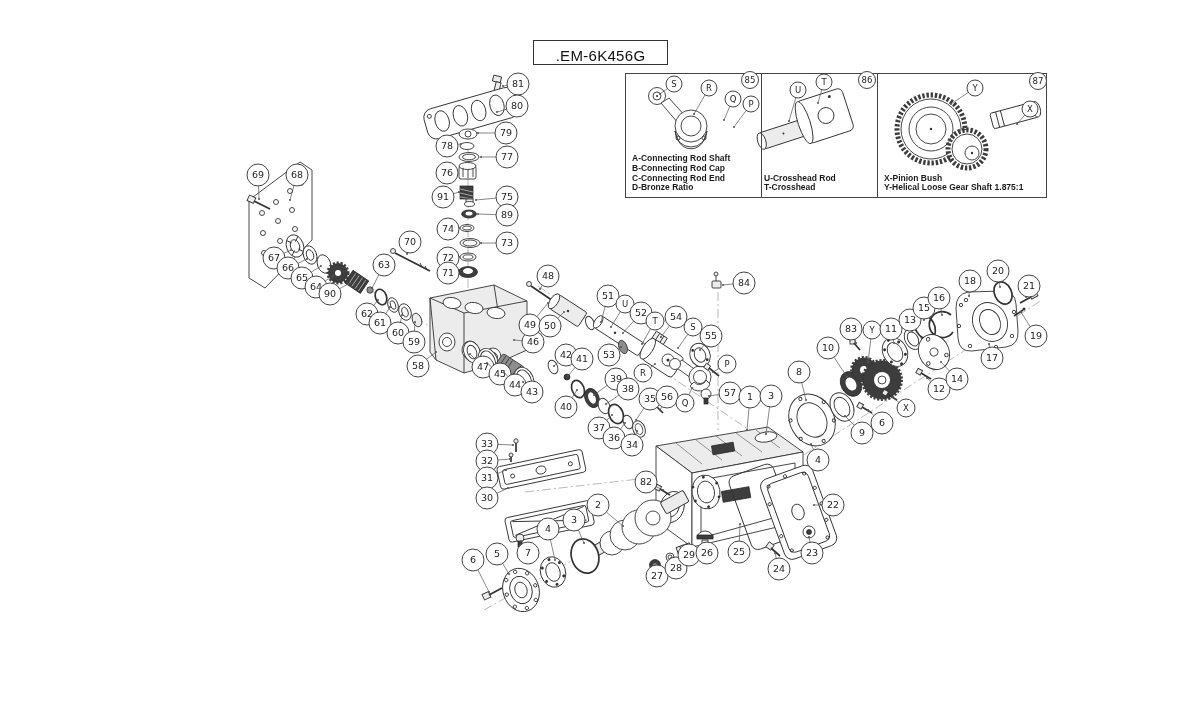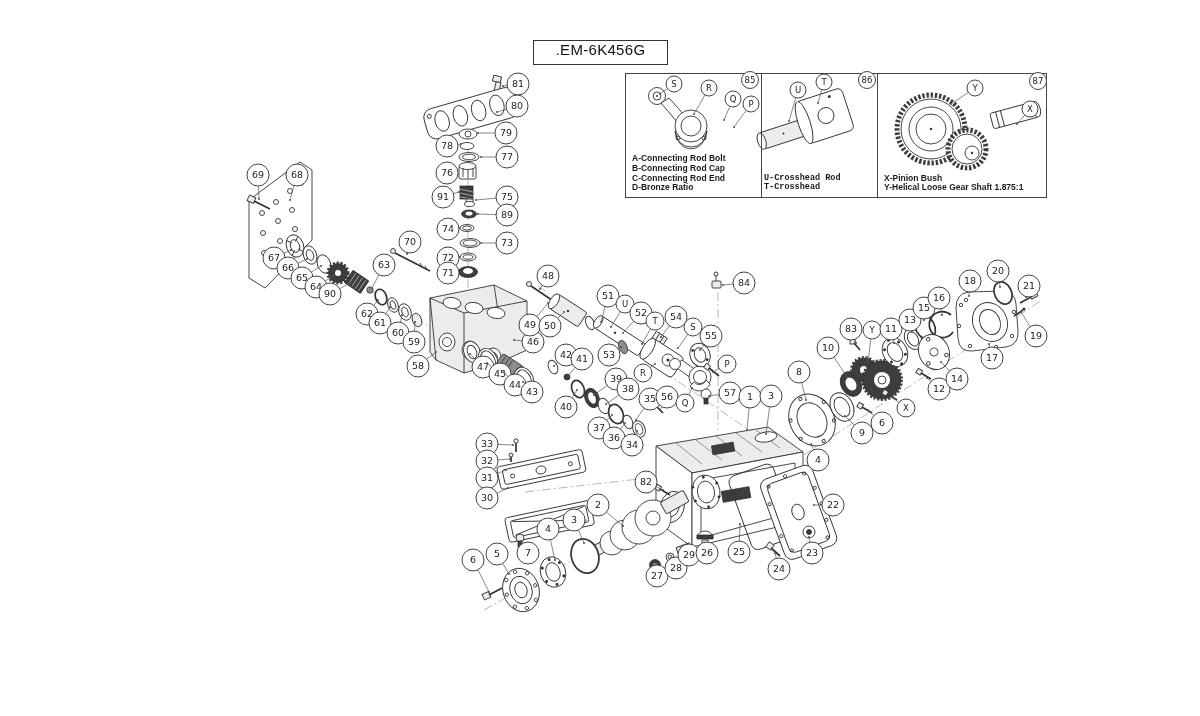--- a/index.html
+++ b/index.html
@@ -11,30 +11,30 @@
   .sf{fill:#fff;stroke:#333;stroke-width:.9;}
   .sg{fill:#ececec;stroke:#333;stroke-width:.9;}
   .sm{fill:#8d8d8d;stroke:#333;stroke-width:.8;}
   .sd{fill:#3d3d3d;stroke:#222;stroke-width:.7;}
   .th{stroke-width:1.7;}
   .cl{fill:none;stroke:#999;stroke-width:.7;stroke-dasharray:9 3 2 3;}
   .teeth{fill:#fff;stroke:#3d3d3d;stroke-width:5;stroke-dasharray:2.4 1.8;}
   .teeth2{fill:none;stroke:#3d3d3d;stroke-width:4;stroke-dasharray:2 1.6;}
   
   .title-box{position:absolute;left:533px;top:40px;width:133px;height:23px;
-    border:1.5px solid #333;background:#fff;display:flex;align-items:flex-start;justify-content:center;
+    border:1.5px solid #333;background:#fff;display:flex;align-items:flex-end;justify-content:center;
     font-size:15px;color:#111;letter-spacing:.3px;z-index:4;}
   
   .inset-box{position:absolute;left:625px;top:73px;width:420px;height:123px;
     border:1.2px solid #444;background:#fff;z-index:2;}
   .inset-divider{position:absolute;top:0;bottom:0;width:0;border-left:1.2px solid #444;}
   .inset-art{position:absolute;left:0;top:0;}
   .inset-legend{position:absolute;bottom:4px;font-size:8.5px;font-weight:600;
     color:#1a1a1a;line-height:1.14;white-space:nowrap;}
-  .lg1{left:6px;} .lg2{left:138px;font-family:Liberation Mono, monospace;} .lg3{left:258px;}
+  .lg1{left:6px;} .lg2{left:138px;} .lg3{left:258px;}
   
   #callout-layer{z-index:5;pointer-events:none;}
 </style>
 </head>
 <body>
 
 <div class="stage">
 
   <svg width="1200" height="716" viewBox="0 0 1200 716">
 
@@ -511,21 +511,21 @@
         <circle cx="341" cy="75" r="19" class="teeth"></circle>
         <circle cx="341" cy="75" r="15" class="sf"></circle>
         <circle cx="346" cy="79" r="7" class="sf"></circle>
         <circle cx="346" cy="79" r="1.2" fill="#333"></circle>
         <circle cx="305" cy="55" r="1.2" fill="#333"></circle>
       </g>
     </svg>
     <div class="inset-divider" style="left:135px"></div>
     <div class="inset-divider" style="left:251px"></div>
     <div class="inset-legend lg1">
-      <div>A-Connecting Rod Bolt</div>
+      <div>A-Connecting Rod Shaft</div>
       <div>B-Connecting Rod Cap</div>
       <div>C-Connecting Rod End</div>
       <div>D-Bronze Ratio</div>
     </div>
     <div class="inset-legend lg2">
       <div>U-Crosshead Rod</div>
       <div>T-Crosshead</div>
     </div>
     <div class="inset-legend lg3">
       <div>X-Pinion Bush</div>

